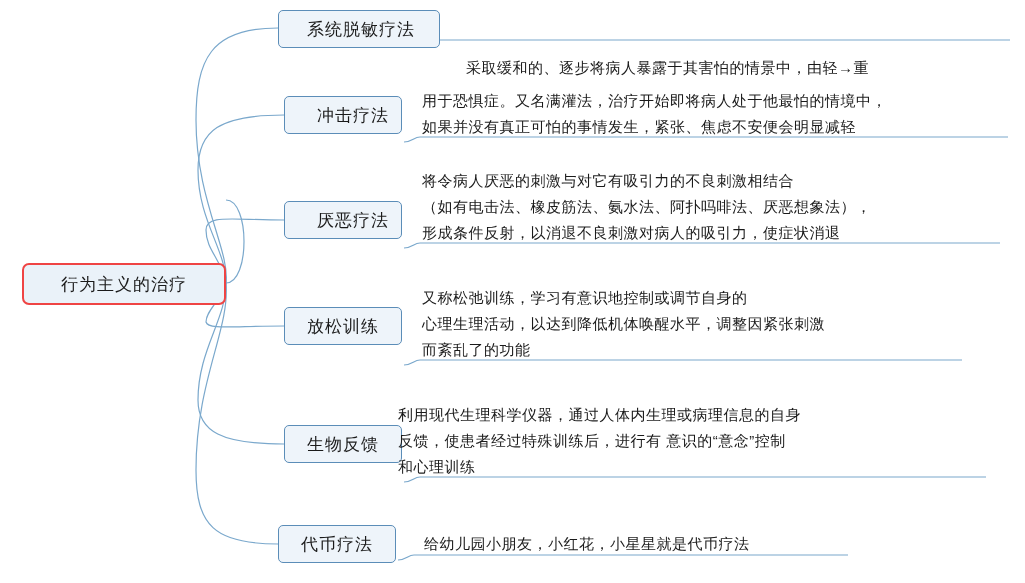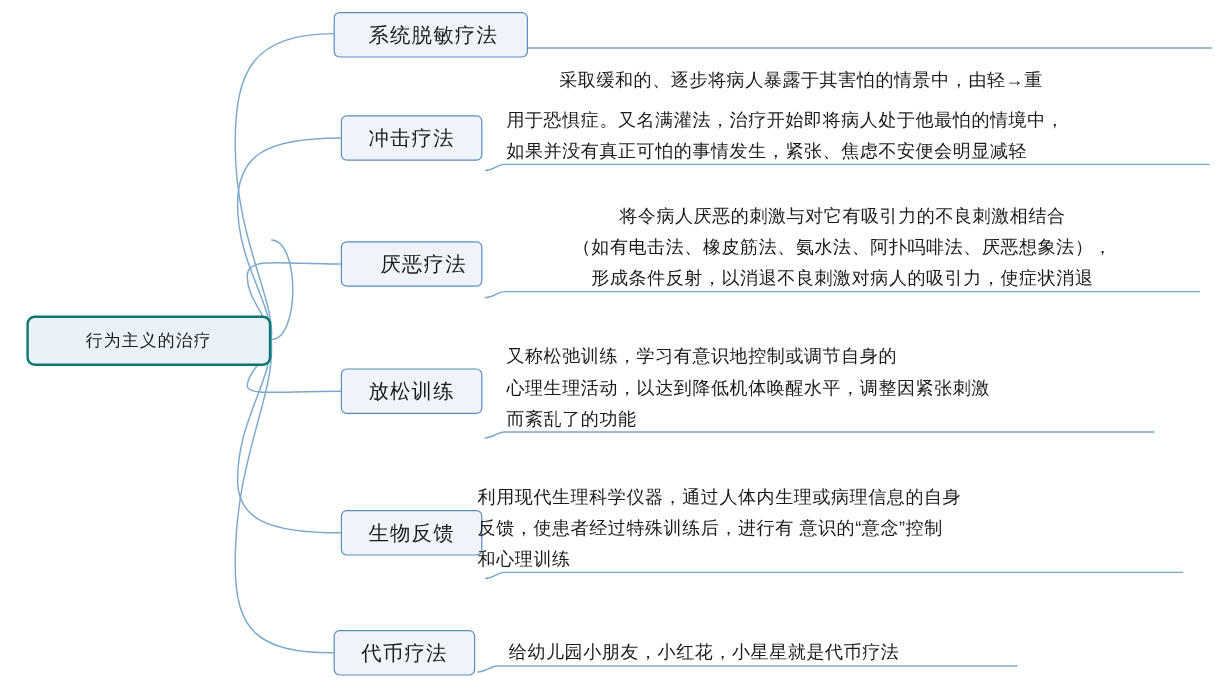--- a/index.html
+++ b/index.html
@@ -32,24 +32,24 @@
     background: #eef4fa;
     border: 1px solid #5b8db8;
     border-radius: 5px;
     color: #1a1a1a;
     display: flex;
     align-items: center;
     justify-content: center;
     letter-spacing: 1px;
   }
   .root-node {
-    font-size: 14px;
+    font-size: 17px;
     padding: 0 10px;
     background: #eaf2f9;
-    border: 2px solid #0f766e;
+    border: 2px solid #ef4444;
     border-radius: 7px;
   }
   .branch-node {
     font-size: 17px;
     padding: 0 12px;
   }
   .desc {
     position: absolute;
     font-size: 15px;
     line-height: 26px;
@@ -87,30 +87,30 @@
 
   <div class="node root-node" style="left:22px; top:263px; width:204px; height:42px;">
     <span>行为主义的治疗</span>
   </div>
 
   <div class="node branch-node" style="left:278px; top:10px; width:162px; height:38px;padding-left:16px;">
     <span>系统脱敏疗法</span>
   </div>
   <div class="desc" style="left:466px; top:12px; width:548px;margin-top:43px;">采取缓和的、逐步将病人暴露于其害怕的情景中，由轻→重</div>
 
-  <div class="node branch-node" style="left:284px; top:96px; width:118px; height:38px;">
+  <div class="node branch-node" style="left:284px; top:96px; width:118px; height:38px;justify-content:flex-end;">
     <span>冲击疗法</span>
   </div>
   <div class="desc" style="left:422px; top:88px; width:596px;">用于恐惧症。又名满灌法，治疗开始即将病人处于他最怕的情境中，
 如果并没有真正可怕的事情发生，紧张、焦虑不安便会明显减轻</div>
 
   <div class="node branch-node" style="left:284px; top:201px; width:118px; height:38px;justify-content:flex-end;">
     <span>厌恶疗法</span>
   </div>
-  <div class="desc" style="left:408px; top:168px; width:588px;text-align:center;">将令病人厌恶的刺激与对它有吸引力的不良刺激相结合
+  <div class="desc" style="left:422px; top:168px; width:588px;">将令病人厌恶的刺激与对它有吸引力的不良刺激相结合
 （如有电击法、橡皮筋法、氨水法、阿扑吗啡法、厌恶想象法），
 形成条件反射，以消退不良刺激对病人的吸引力，使症状消退</div>
 
   <div class="node branch-node" style="left:284px; top:307px; width:118px; height:38px;">
     <span>放松训练</span>
   </div>
   <div class="desc" style="left:422px; top:285px; width:560px;">又称松弛训练，学习有意识地控制或调节自身的
 心理生理活动，以达到降低机体唤醒水平，调整因紧张刺激
 而紊乱了的功能</div>
 

